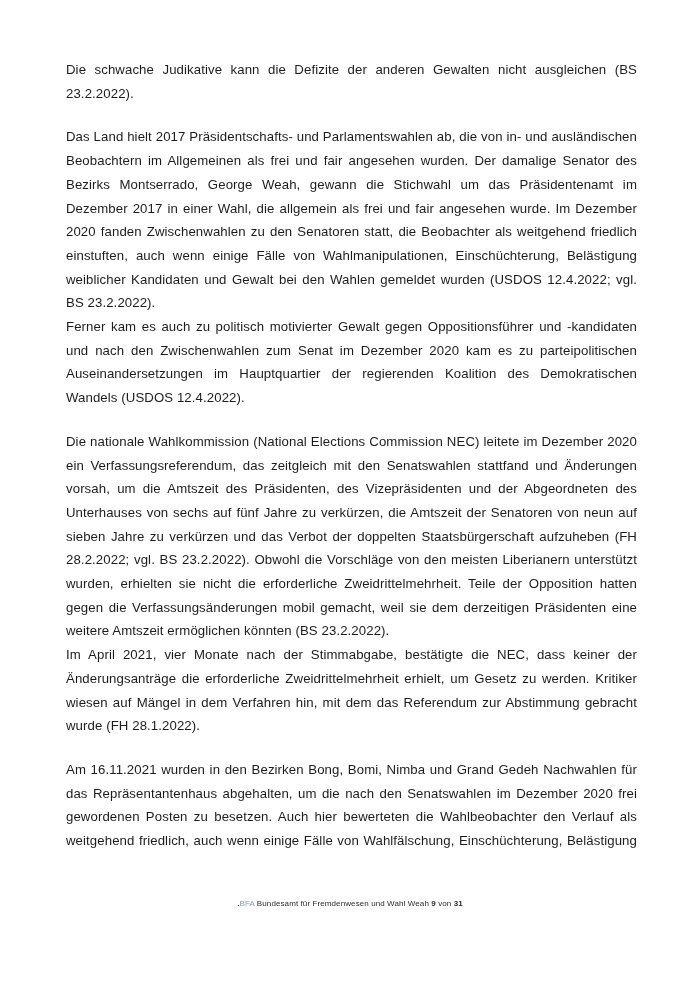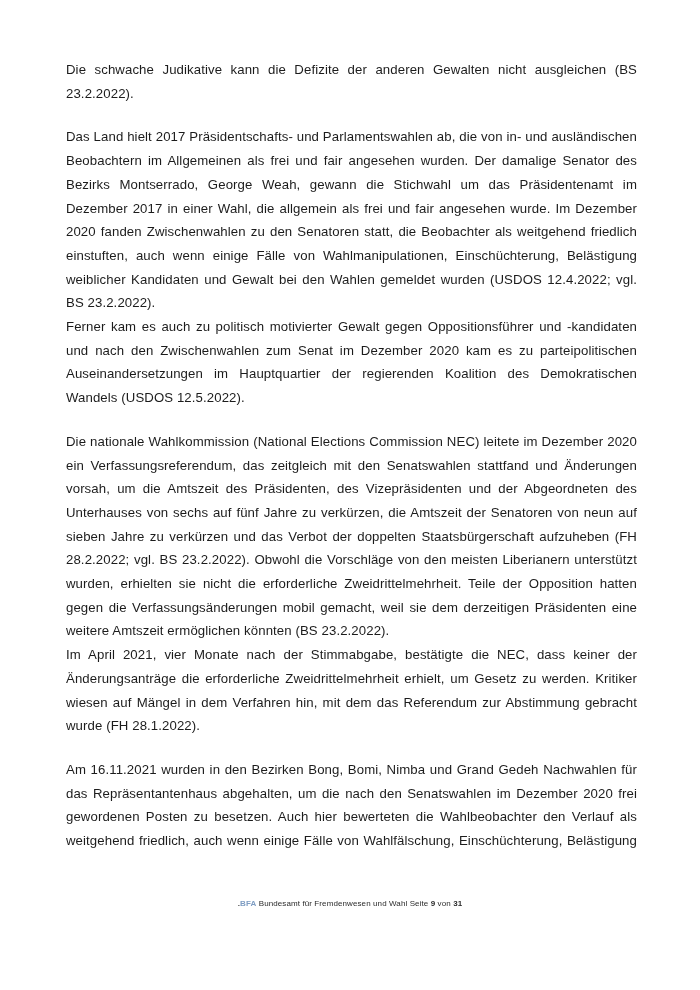--- a/index.html
+++ b/index.html
@@ -51,42 +51,42 @@
     color: #2b2b2b;
     letter-spacing: 0.1px;
     white-space: nowrap;
   }
   .footer .logo-dot {
     color: #444444;
     font-weight: bold;
   }
   .footer .logo-bfa {
     color: #7e9dc3;
-    font-weight: bold;
+    font-weight: normal;
   }
   .footer b {
     font-weight: bold;
   }
 </style>
 </head>
 <body>
 
 <div class="page">
 
   <div class="content">
     <p>Die schwache Judikative kann die Defizite der anderen Gewalten nicht ausgleichen (BS 23.2.2022).</p>
     <p class="gap">Das Land hielt 2017 Präsidentschafts- und Parlamentswahlen ab, die von in- und ausländischen Beobachtern im Allgemeinen als frei und fair angesehen wurden. Der damalige Senator des Bezirks Montserrado, George Weah, gewann die Stichwahl um das Präsidentenamt im Dezember 2017 in einer Wahl, die allgemein als frei und fair angesehen wurde. Im Dezember 2020 fanden Zwischenwahlen zu den Senatoren statt, die Beobachter als weitgehend friedlich einstuften, auch wenn einige Fälle von Wahlmanipulationen, Einschüchterung, Belästigung weiblicher Kandidaten und Gewalt bei den Wahlen gemeldet wurden (USDOS 12.4.2022; vgl. BS 23.2.2022).</p>
-    <p>Ferner kam es auch zu politisch motivierter Gewalt gegen Oppositionsführer und -kandidaten und nach den Zwischenwahlen zum Senat im Dezember 2020 kam es zu parteipolitischen Auseinandersetzungen im Hauptquartier der regierenden Koalition des Demokratischen Wandels (USDOS 12.5.2022).</p>
+    <p>Ferner kam es auch zu politisch motivierter Gewalt gegen Oppositionsführer und -kandidaten und nach den Zwischenwahlen zum Senat im Dezember 2020 kam es zu parteipolitischen Auseinandersetzungen im Hauptquartier der regierenden Koalition des Demokratischen Wandels (USDOS 12.4.2022).</p>
     <p class="gap">Die nationale Wahlkommission (National Elections Commission NEC) leitete im Dezember 2020 ein Verfassungsreferendum, das zeitgleich mit den Senatswahlen stattfand und Änderungen vorsah, um die Amtszeit des Präsidenten, des Vizepräsidenten und der Abgeordneten des Unterhauses von sechs auf fünf Jahre zu verkürzen, die Amtszeit der Senatoren von neun auf sieben Jahre zu verkürzen und das Verbot der doppelten Staatsbürgerschaft aufzuheben (FH 28.2.2022; vgl. BS 23.2.2022). Obwohl die Vorschläge von den meisten Liberianern unterstützt wurden, erhielten sie nicht die erforderliche Zweidrittelmehrheit. Teile der Opposition hatten gegen die Verfassungsänderungen mobil gemacht, weil sie dem derzeitigen Präsidenten eine weitere Amtszeit ermöglichen könnten (BS 23.2.2022).</p>
     <p>Im April 2021, vier Monate nach der Stimmabgabe, bestätigte die NEC, dass keiner der Änderungsanträge die erforderliche Zweidrittelmehrheit erhielt, um Gesetz zu werden. Kritiker wiesen auf Mängel in dem Verfahren hin, mit dem das Referendum zur Abstimmung gebracht wurde (FH 28.1.2022).</p>
     <p class="gap cont">Am 16.11.2021 wurden in den Bezirken Bong, Bomi, Nimba und Grand Gedeh Nachwahlen für das Repräsentantenhaus abgehalten, um die nach den Senatswahlen im Dezember 2020 frei gewordenen Posten zu besetzen. Auch hier bewerteten die Wahlbeobachter den Verlauf als weitgehend friedlich, auch wenn einige Fälle von Wahlfälschung, Einschüchterung, Belästigung</p>
   </div>
 
   <div class="footer">
     <span><span class="logo-dot">.</span><span class="logo-bfa">BFA</span></span>
     <span>Bundesamt für Fremdenwesen und Wahl</span>
-    <span>Seite</span>
+    <span>Weah</span>
     <b>9</b>
     <span>von</span>
     <b>31</b>
   </div>
 
 </div>
 
 </body></html>

